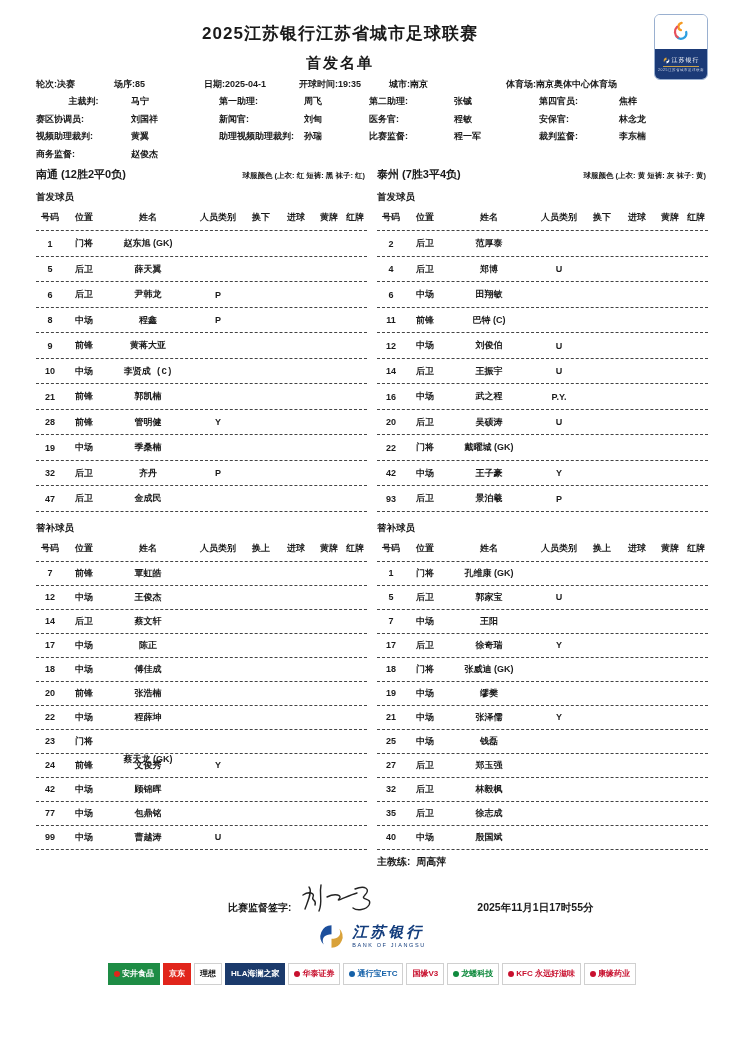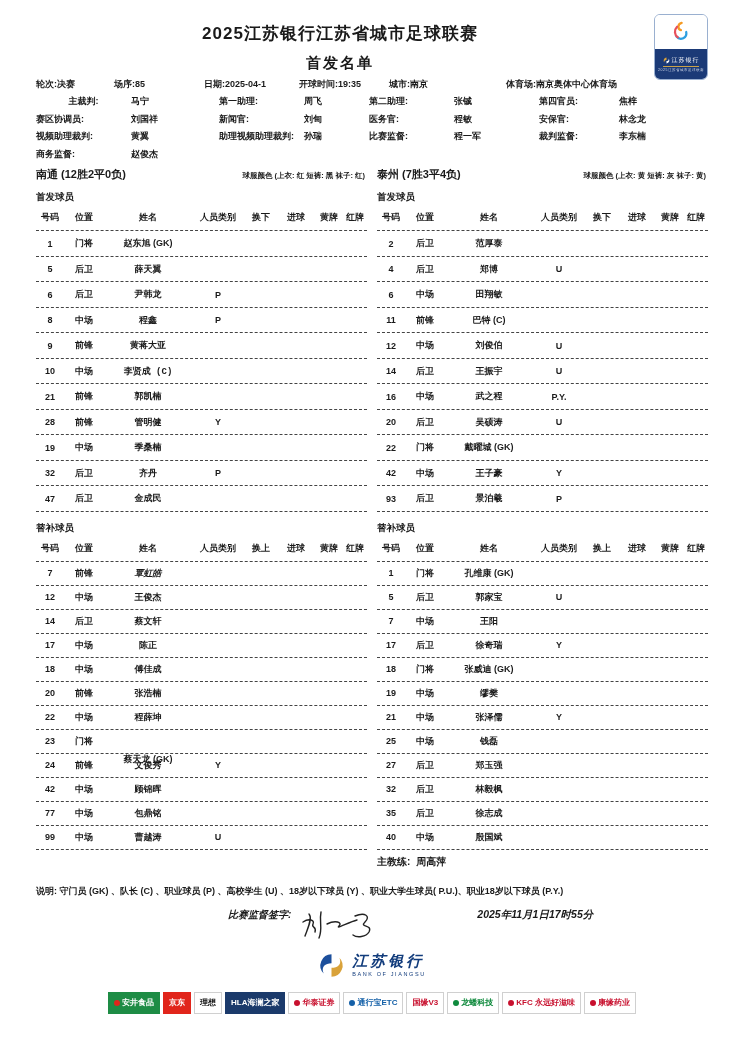--- a/index.html
+++ b/index.html
@@ -43,21 +43,21 @@
   .thead { display: flex; font-size: 9px; font-weight: 800; padding-bottom: 6px; border-bottom: 1px dashed #444; }
   .trow { display: flex; align-items: center; border-bottom: 1px dashed #444; font-size: 9px; font-weight: 700; }
   .trow.h25 { height: 25.5px; }
   .trow.h24 { height: 24px; }
   .c { flex: none; text-align: center; white-space: nowrap; }
   .coach { font-size: 10px; font-weight: 800; margin-top: 5px; }
   .coach b { margin-left: 6px; }
 
   
   .legend { font-size: 9px; font-weight: 800; margin-top: 16px; }
-  .sigrow { display: flex; align-items: flex-start; margin-top: 10px; height: 36px; font-style: italic; }
+  .sigrow { display: flex; align-items: flex-end; margin-top: 10px; height: 36px; }
   .sig-label { font-size: 10px; font-weight: 800; margin-left: 192px; }
   .sig-svg { margin-left: 8px; }
   .sig-time { font-size: 10.5px; font-weight: 800; margin-left: 86px; }
   .banklogo { display: flex; align-items: center; justify-content: center; gap: 7px; margin-top: 2px; height: 40px; }
   .bank-txt { display:flex; flex-direction:column; line-height:1; }
   .bank-cn { font-family: "Liberation Serif", "DejaVu Serif", serif; font-size: 15px; font-weight: 700; color: #123c7c; letter-spacing: 3px; font-style: italic; }
   .bank-en { font-size: 5.5px; color: #123c7c; letter-spacing: 1.6px; margin-top: 3px; }
 
   .sponsors { margin-top: 6px; }
   .sprow { display: flex; justify-content: center; gap: 3px; margin-bottom: 3px; }
@@ -280,21 +280,21 @@
           <span class="c" style="width: 88px;">姓名</span>
           <span class="c" style="width: 52px;">人员类别</span>
           <span class="c" style="width: 34px;">换上</span>
           <span class="c" style="width: 36px;">进球</span>
           <span class="c" style="width: 30px;">黄牌</span>
           <span class="c" style="width: 22px;">红牌</span>
         </div>
         <div class="trow h24">
           <span class="c" style="width: 28px;">7</span>
           <span class="c" style="width: 40px;">前锋</span>
-          <span class="c" style="width: 88px; font-style: italic;">覃虹皓</span>
+          <span class="c" style="width: 88px;">覃虹皓</span>
           <span class="c" style="width: 52px;"></span>
           <span class="c" style="width: 34px;"></span>
           <span class="c" style="width: 36px;"></span>
           <span class="c" style="width: 30px;"></span>
           <span class="c" style="width: 22px;"></span>
         </div>
         <div class="trow h24">
           <span class="c" style="width: 28px;">12</span>
           <span class="c" style="width: 40px;">中场</span>
           <span class="c" style="width: 88px;">王俊杰</span>
@@ -659,21 +659,20 @@
           <span class="c" style="width: 52px;"></span>
           <span class="c" style="width: 34px;"></span>
           <span class="c" style="width: 36px;"></span>
           <span class="c" style="width: 30px;"></span>
           <span class="c" style="width: 22px;"></span>
         </div>
         <div class="coach"><span>主教练:</span><b>周高萍</b></div>
       </div>
   </div>
 
-  <div class="legend">说明: 守门员 (GK) 、队长 (C) 、职业球员 (P) 、高校学生 (U) 、18岁以下球员 (Y) 、职业大学生球员( P.U.)、职业18岁以下球员 (P.Y.)</div>
 
   <div class="sigrow">
     <span class="sig-label">比赛监督签字:</span>
     <svg class="sig-svg" width="92" height="34" viewBox="0 0 92 34">
       <path d="M10 6 C14 10 8 22 6 28 M4 14 C10 10 16 12 14 16 C12 20 18 18 16 24 M22 4 C20 14 24 20 20 30" stroke="#222" stroke-width="1.4" fill="none" stroke-linecap="round"></path>
       <path d="M28 16 C36 12 44 14 40 18 C36 22 50 14 58 12" stroke="#222" stroke-width="1.4" fill="none" stroke-linecap="round"></path>
       <path d="M56 8 C66 4 72 8 66 14 C60 20 74 16 70 24 C67 29 58 30 54 27" stroke="#222" stroke-width="1.4" fill="none" stroke-linecap="round"></path>
     </svg>
     <span class="sig-time">2025年11月1日17时55分</span>
   </div>

